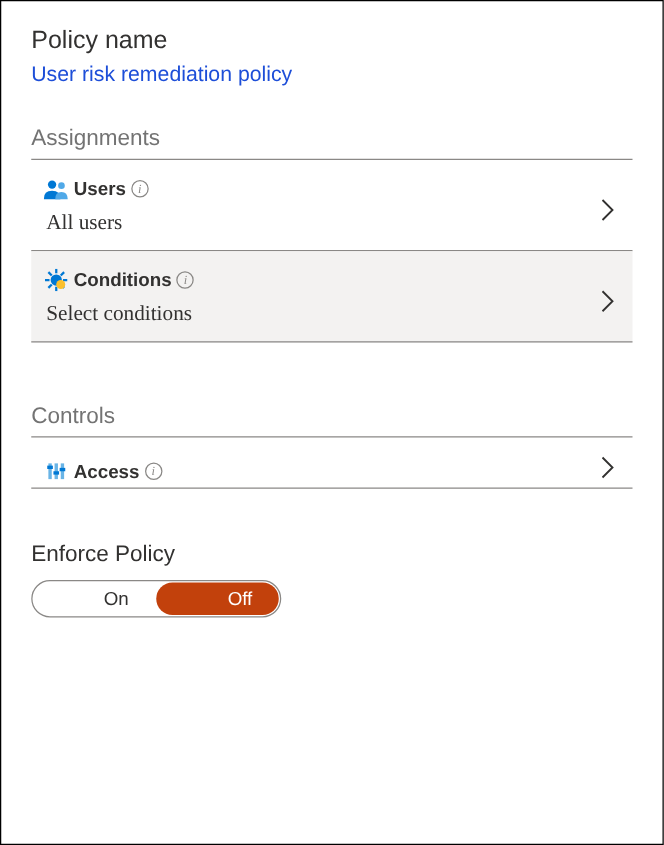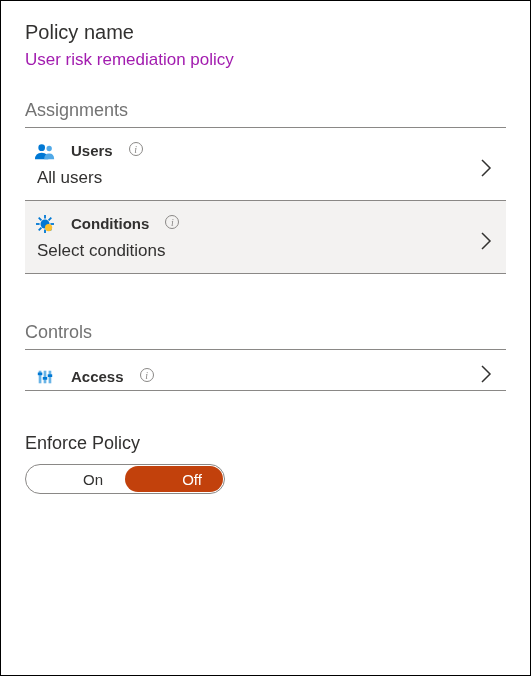--- a/index.html
+++ b/index.html
@@ -15,21 +15,21 @@
       border: 1px solid #000;
       padding: 20px 24px;
     }
     .label {
       font-size: 20px;
       color: #323130;
       margin-bottom: 6px;
     }
     .value {
       font-size: 17px;
-      color: #a21caf;
+      color: #1d4ed8;
       margin-bottom: 30px;
     }
     .section-header {
       font-size: 18px;
       color: #737373;
       padding-bottom: 6px;
       border-bottom: 1px solid #8a8886;
     }
     .row-wrapper {
       border-bottom: 1px solid #8a8886;
@@ -38,21 +38,22 @@
       display: flex;
       align-items: center;
       padding: 14px 10px 0 10px;
       cursor: pointer;
     }
     .row-content {
       flex: 1;
     }
     .row-title-line {
       display: flex;
-      gap: 16px;
+      align-items: center;
+      gap: 4px;
     }
     .row-icon {
       width: 20px;
       height: 18px;
       display: flex;
       align-items: center;
       justify-content: center;
     }
     .row-title {
       font-weight: 600;
@@ -69,20 +70,21 @@
       justify-content: center;
       font-size: 10px;
       color: #8a8886;
       font-style: italic;
       font-family: Georgia, serif;
     }
     .row-subtitle {
       font-size: 17px;
       color: #323130;
       padding: 8px 0 12px 2px;
+      font-family: Liberation Serif, serif;
     }
     .chevron {
       font-size: 22px;
       color: #323130;
       font-weight: 300;
       padding-right: 4px;
     }
     .highlighted {
       background: #f3f2f1;
     }

